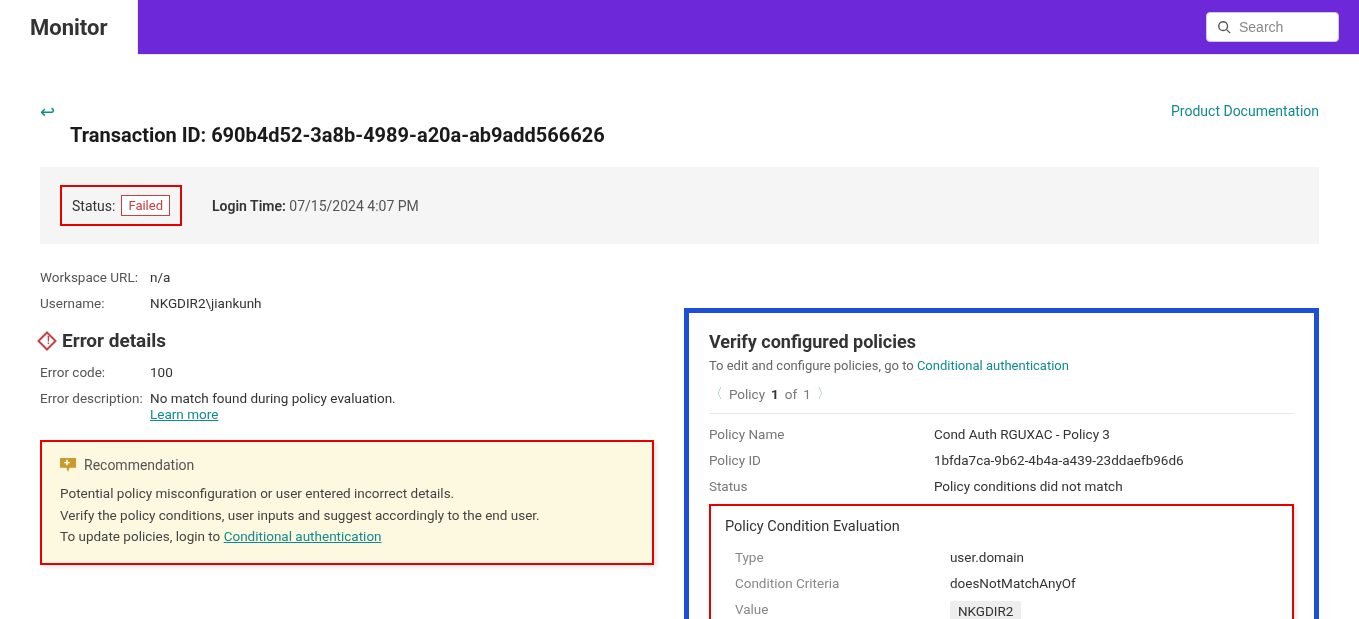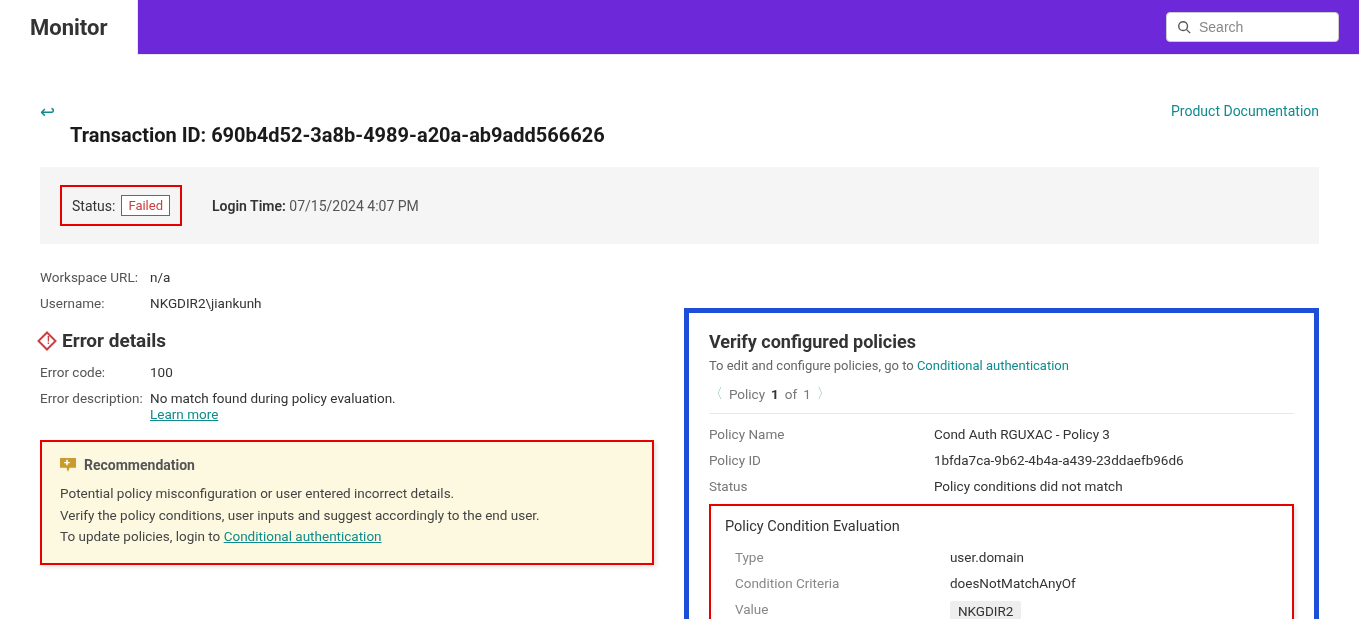--- a/index.html
+++ b/index.html
@@ -30,21 +30,21 @@
     align-items: center;
   }
   .search-wrap {
     border: 1px solid #ccc;
     border-radius: 4px;
     padding: 6px 10px;
     background: #fff;
     display: flex;
     align-items: center;
     gap: 8px;
-    width: 173px;
+    width: 133px;
   }
   .search-wrap input {
     border: none;
     outline: none;
     font-size: 14px;
     width: 100%;
     color: #555;
   }
   .search-wrap input::placeholder { color: #888; }
   .search-icon { width: 14px; height: 14px; display: inline-block; }
@@ -125,21 +125,21 @@
 
   .learn-link { color: #0f8b8d; text-decoration: underline; cursor: pointer; }
 
   .rec-box {
     border: 2px solid #e60000;
     background: #fdf9e0;
     padding: 15px 18px;
     margin-top: 18px;
     box-shadow: 2px 2px 4px rgba(0,0,0,0.12);
   }
-  .rec-heading { display: flex; align-items: center; gap: 8px; font-size: 14px; color: #555; margin-bottom: 10px; font-weight: bold; }
+  .rec-heading { display: flex; align-items: center; gap: 8px; font-size: 14px; color: #555; margin-bottom: 10px; }
   .rec-icon {
     width: 16px; height: 14px;
     background: #c99a2e;
     clip-path: polygon(0 0, 100% 0, 100% 70%, 60% 70%, 50% 100%, 40% 70%, 0 70%);
     position: relative;
   }
   .rec-icon::after{
     content:"+";
     position:absolute;
     color:#fff;

